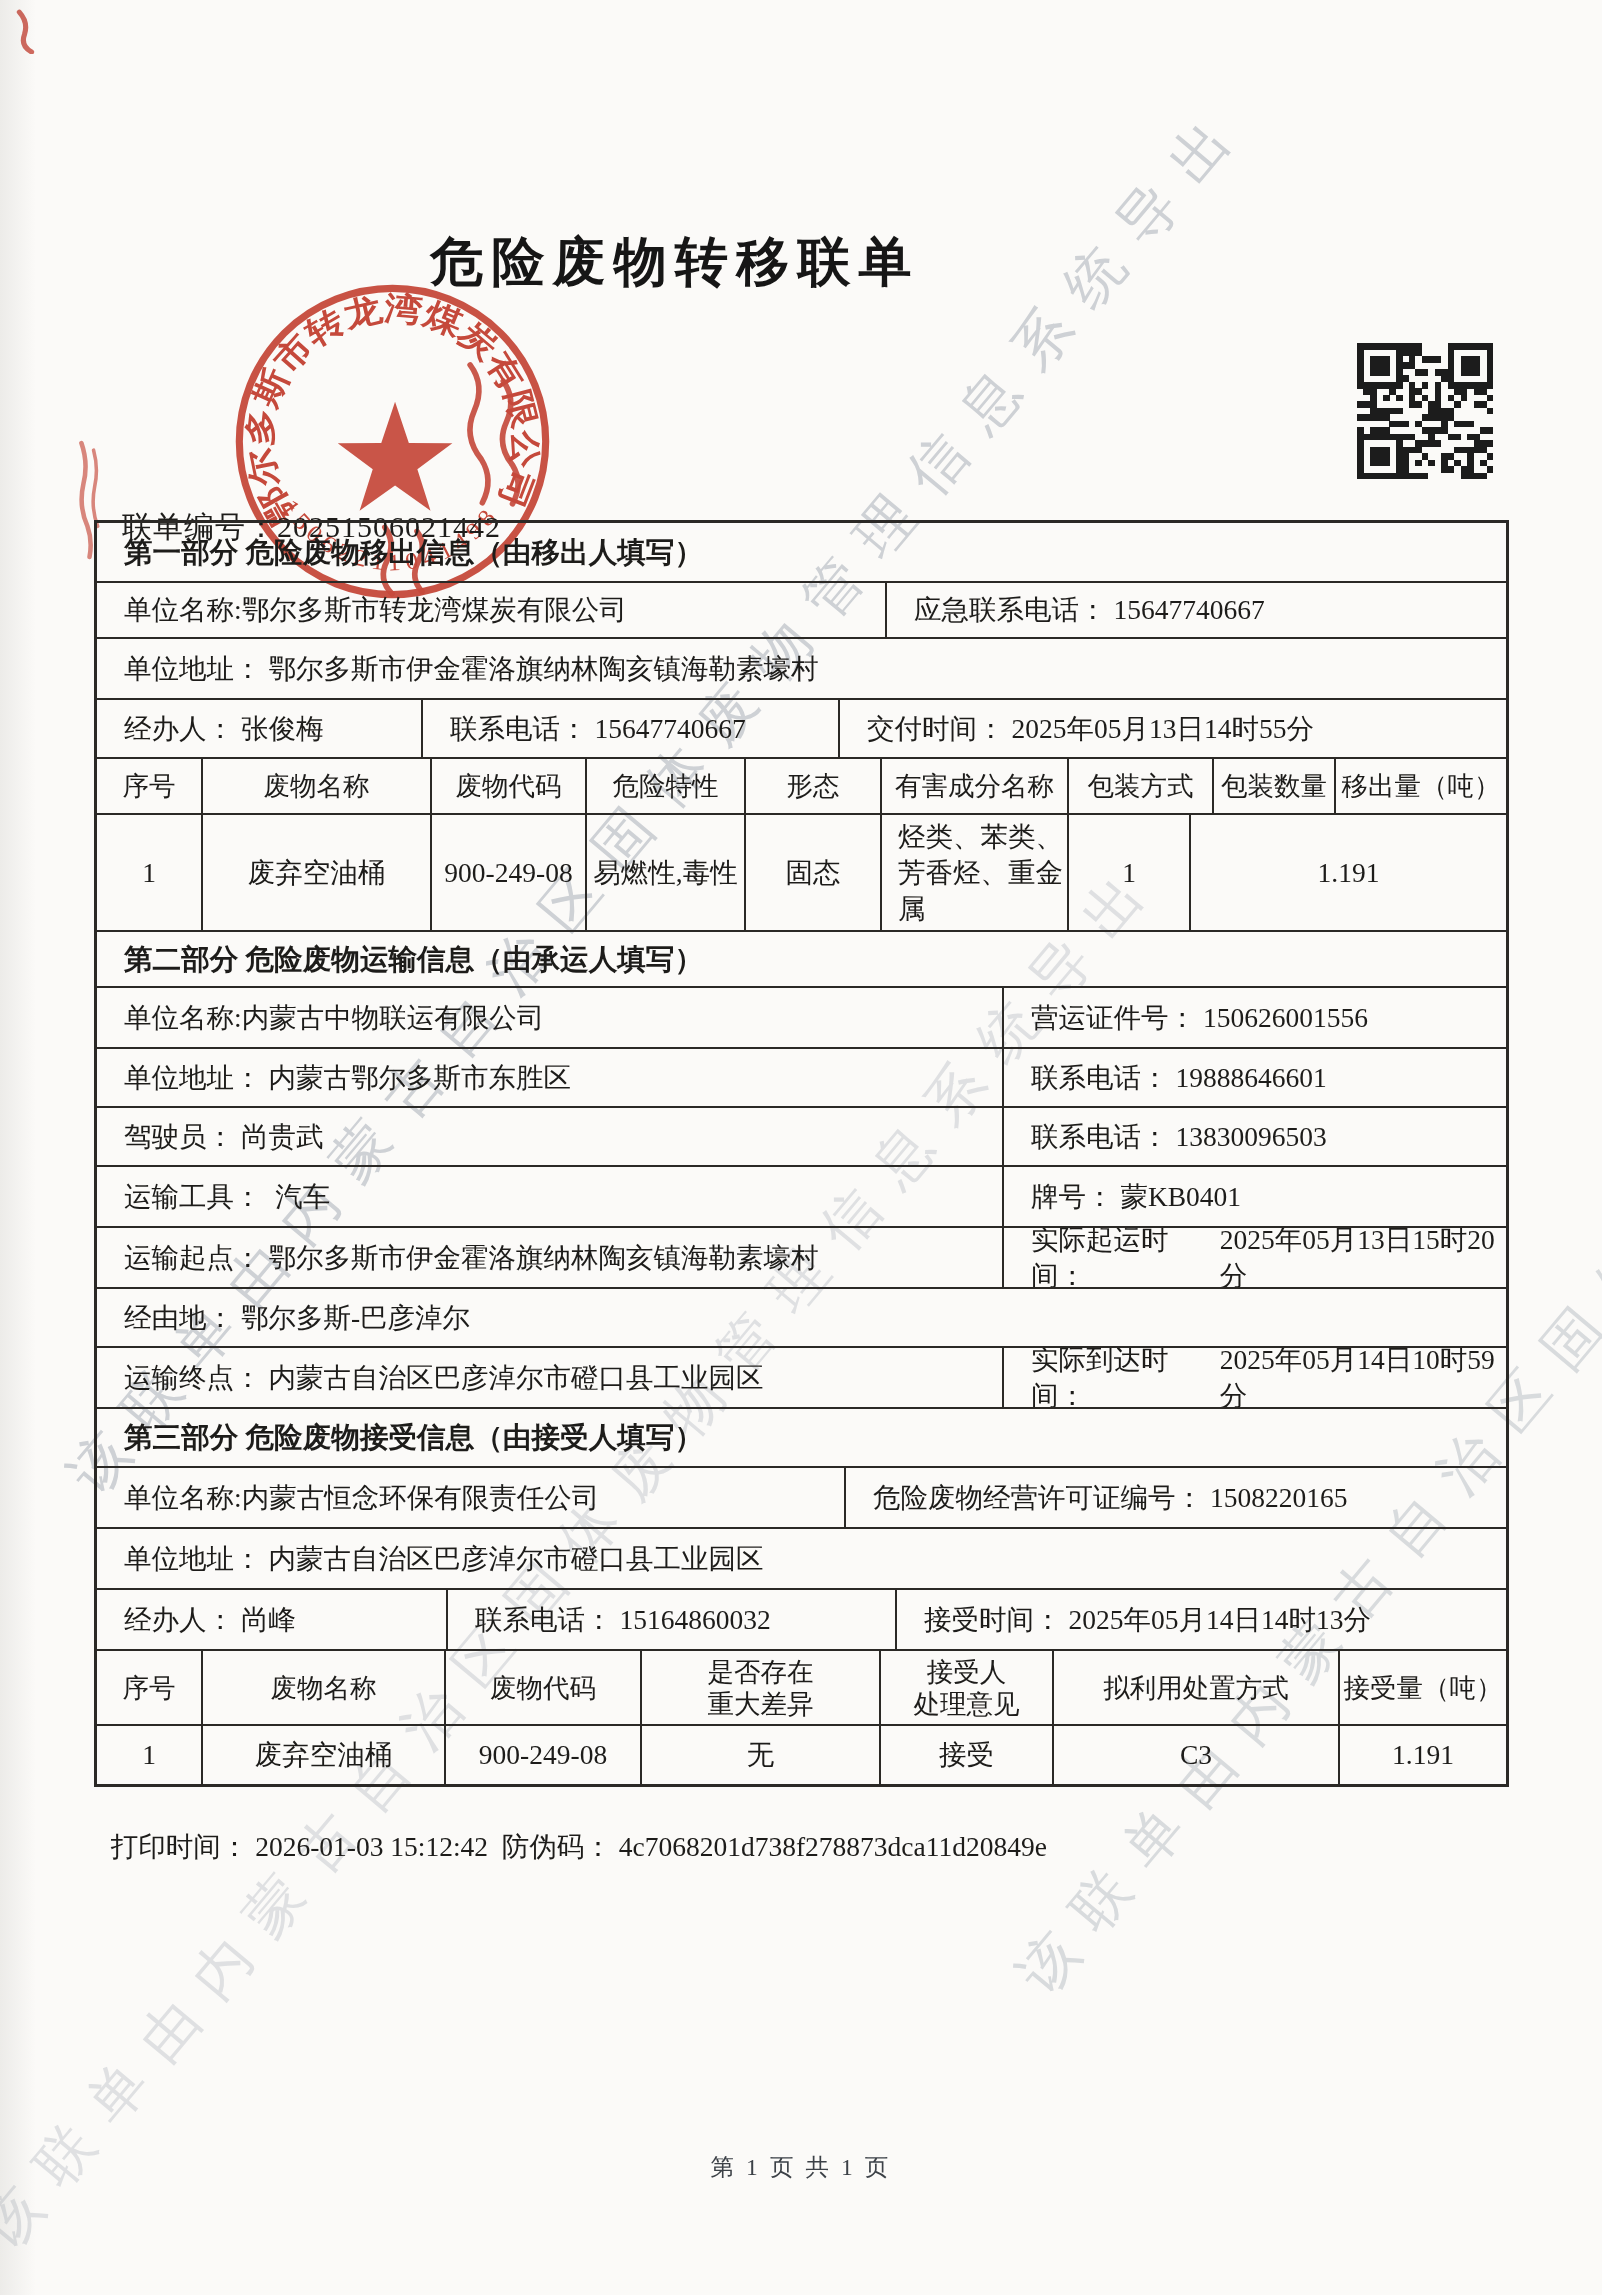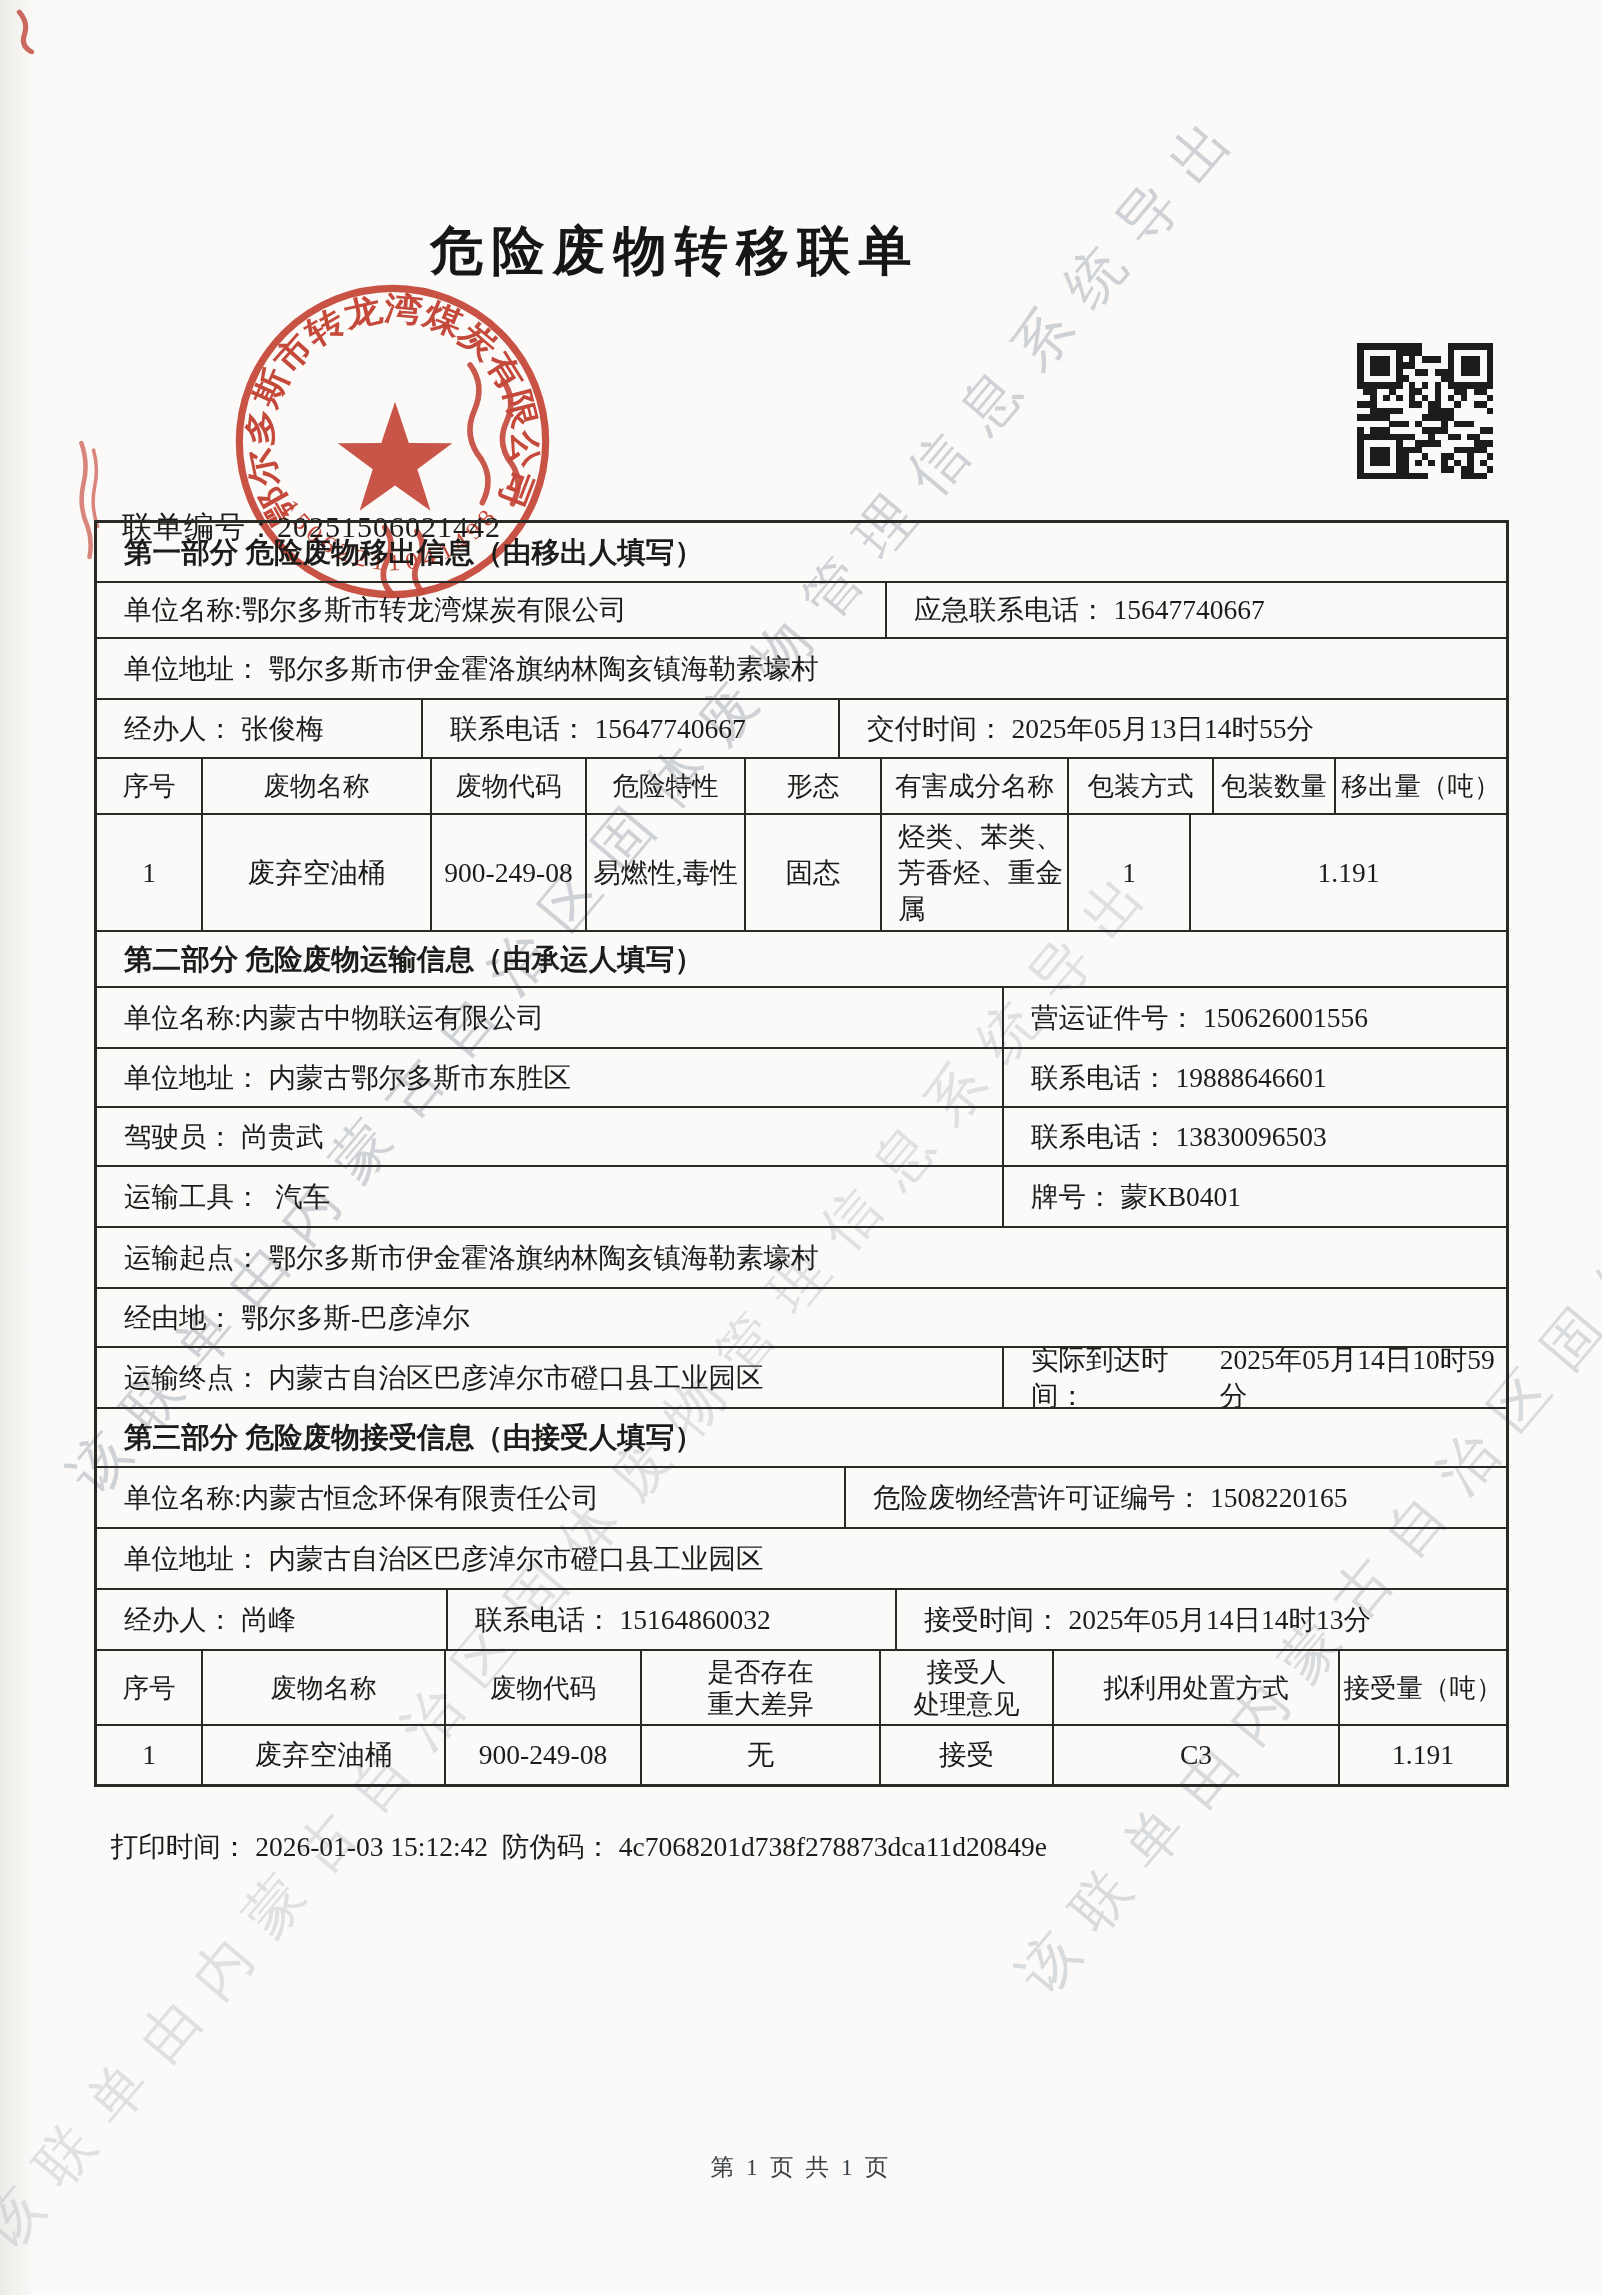--- a/index.html
+++ b/index.html
@@ -31,21 +31,21 @@
     letter-spacing:24.5px;
     color:var(--wm);
     transform:rotate(-50deg);
     white-space:nowrap;
     pointer-events:none;
   }
   .wm-a{left:-260px;top:760px;opacity:.45;}
   .wm-b{left:689px;top:1260px;opacity:.34;}
   .wm-c{left:-347px;top:1515px;opacity:.28;}
   .doc-title{
-    position:absolute;left:0;top:216px;width:1350px;
+    position:absolute;left:0;top:227px;width:1350px;
     text-align:center;
     font-size:53px;font-weight:bold;letter-spacing:8.2px;
     color:#161616;
   }
   .manifest-line{
     position:absolute;left:105px;top:473px;
     font-size:30px;letter-spacing:1px;white-space:pre-wrap;text-align:center;
   }
   .qr{
     position:absolute;left:1357px;top:343px;width:136px;height:136px;
@@ -465,20 +465,23 @@
       <span>运输工具：  </span><span>汽车</span>
     </div>
     <div class="cell grow">
       <span>牌号： </span><span>蒙KB0401</span>
     </div>
   </div>
   <div class="row" style="height:61px">
     <div class="cell" style="flex:0 0 905px">
       <span>运输起点： </span><span>鄂尔多斯市伊金霍洛旗纳林陶亥镇海勒素壕村</span>
     </div>
+    <div class="cell grow">
+      <span>实际起运时间： </span><span>2025年05月13日15时20分</span>
+    </div>
   </div>
   <div class="row" style="height:59px">
     <div class="cell grow">
       <span>经由地： </span><span>鄂尔多斯-巴彦淖尔</span>
     </div>
   </div>
   <div class="row" style="height:61px">
     <div class="cell" style="flex:0 0 905px">
       <span>运输终点： </span><span>内蒙古自治区巴彦淖尔市磴口县工业园区</span>
     </div>

